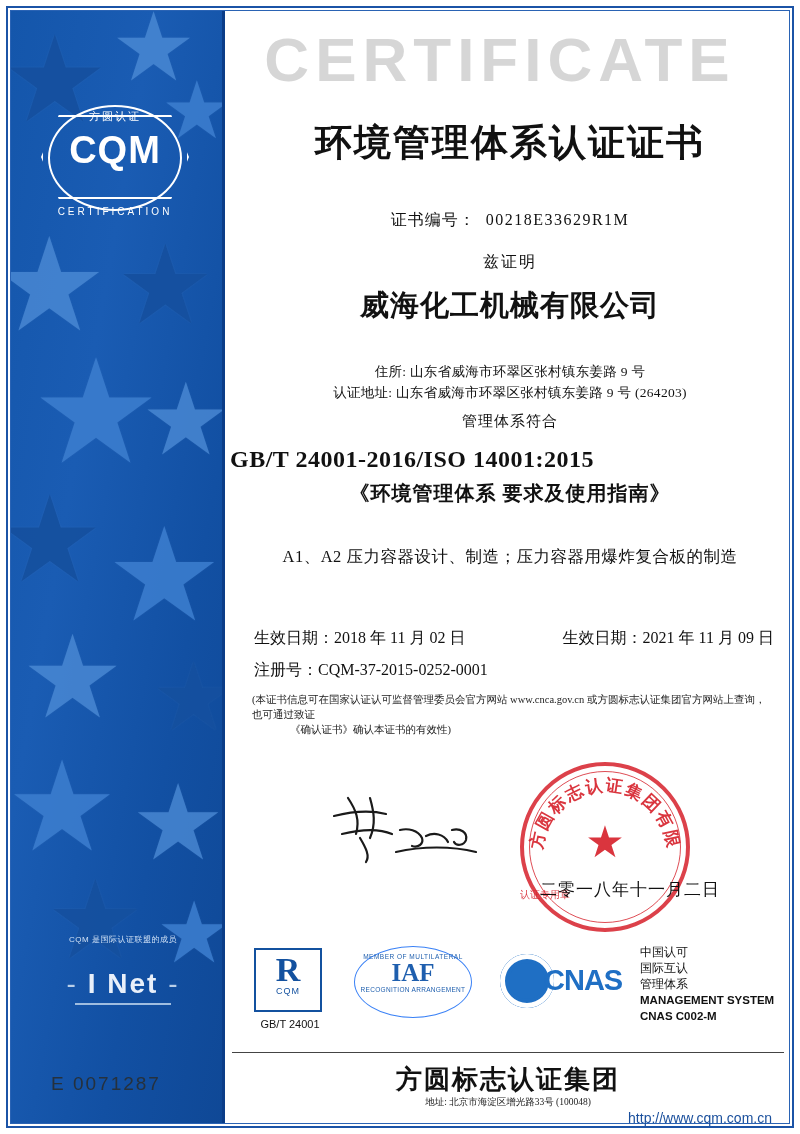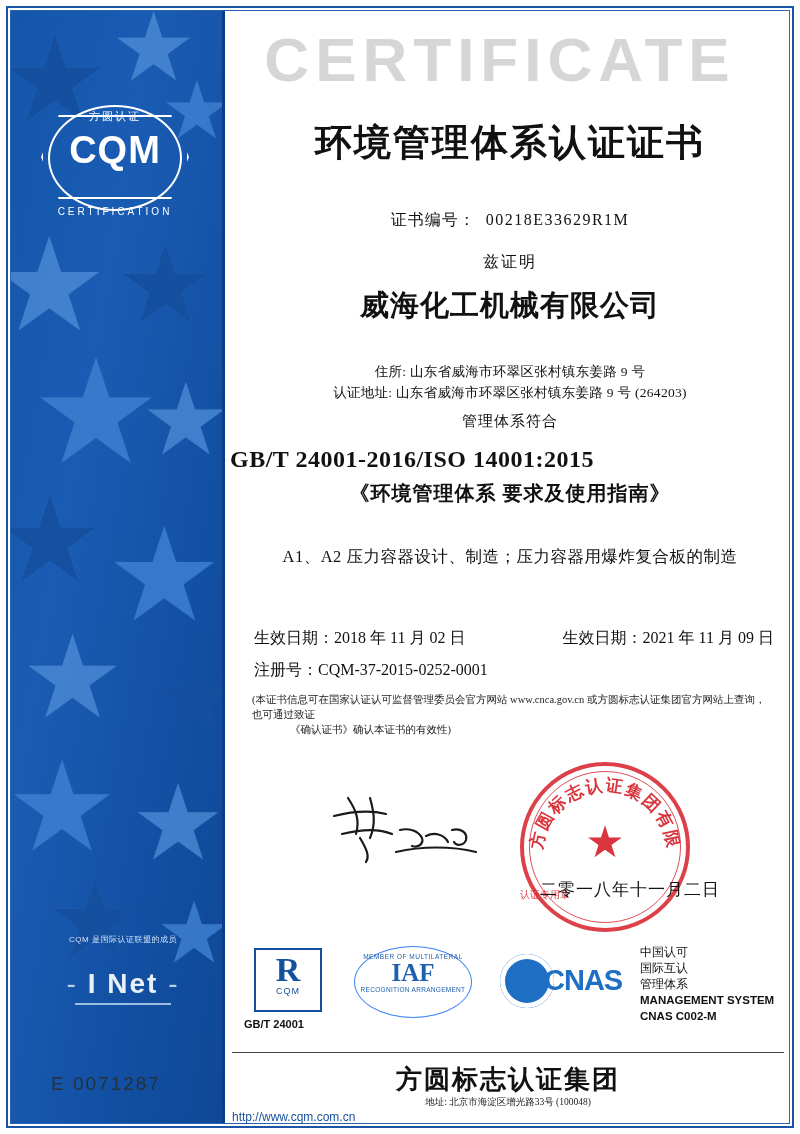--- a/index.html
+++ b/index.html
@@ -381,23 +381,23 @@
   .logo-rcqm .sub {
     font-family: "Liberation Sans", sans-serif;
     font-size: 9px;
     letter-spacing: 1px;
     margin-top: -4px;
   }
   .logo-rcqm-caption {
     position: absolute;
     left: 12px; top: 70px;
     width: 92px;
-    text-align: left;
-    font-family: "Liberation Sans", sans-serif;
-    font-weight: bold;
+    text-align: center;
+    font-family: "Liberation Sans", sans-serif;
+    font-weight: normal;
     font-size: 11px;
     color: #111;
   }
 
   .logo-iaf {
     position: absolute;
     left: 122px; top: -2px;
     width: 118px; height: 72px;
     border: 1px solid #3b82f6;
     border-radius: 50%;
@@ -477,25 +477,25 @@
   .addr {
     position: absolute;
     left: 232px; top: 1096px;
     width: 552px;
     text-align: center;
     font-size: 9.5px;
     color: #222;
   }
   .site {
     position: absolute;
-    left: 232px; top: 1110px;
+    left: 220px; top: 1110px;
     width: 552px;
-    text-align: left;
-    font-family: "Liberation Sans", sans-serif;
-    font-size: 12px;
+    text-align: right;
+    font-family: "Liberation Sans", sans-serif;
+    font-size: 14px;
     color: #1a4f9c;
   }
 </style>
 </head>
 <body>
 
 <div class="page">
 
   <div class="outer-frame"></div>
   <div class="inner-frame"></div>

